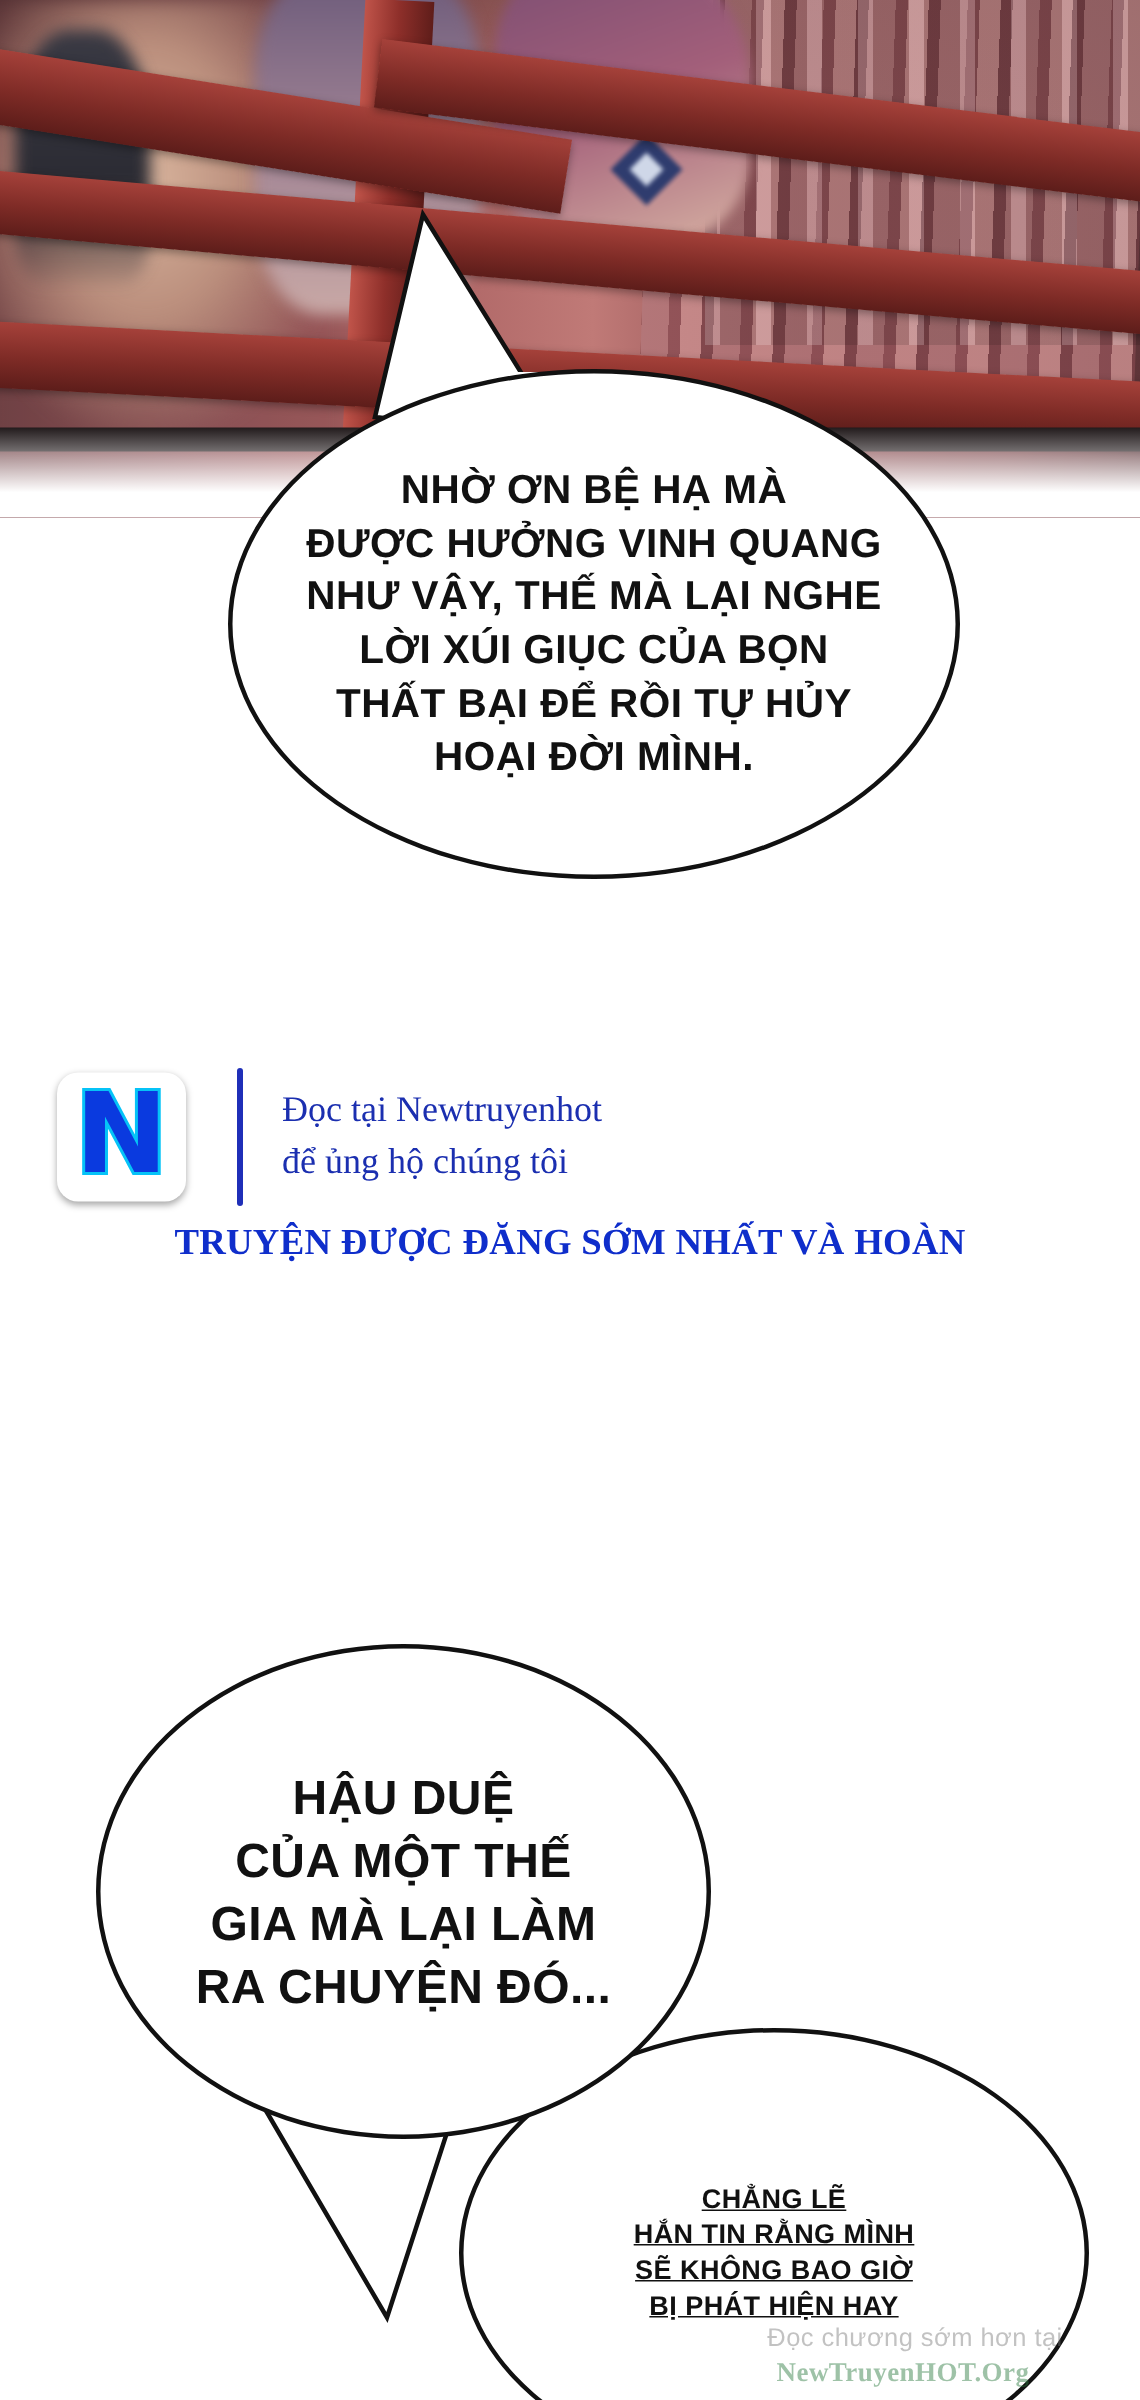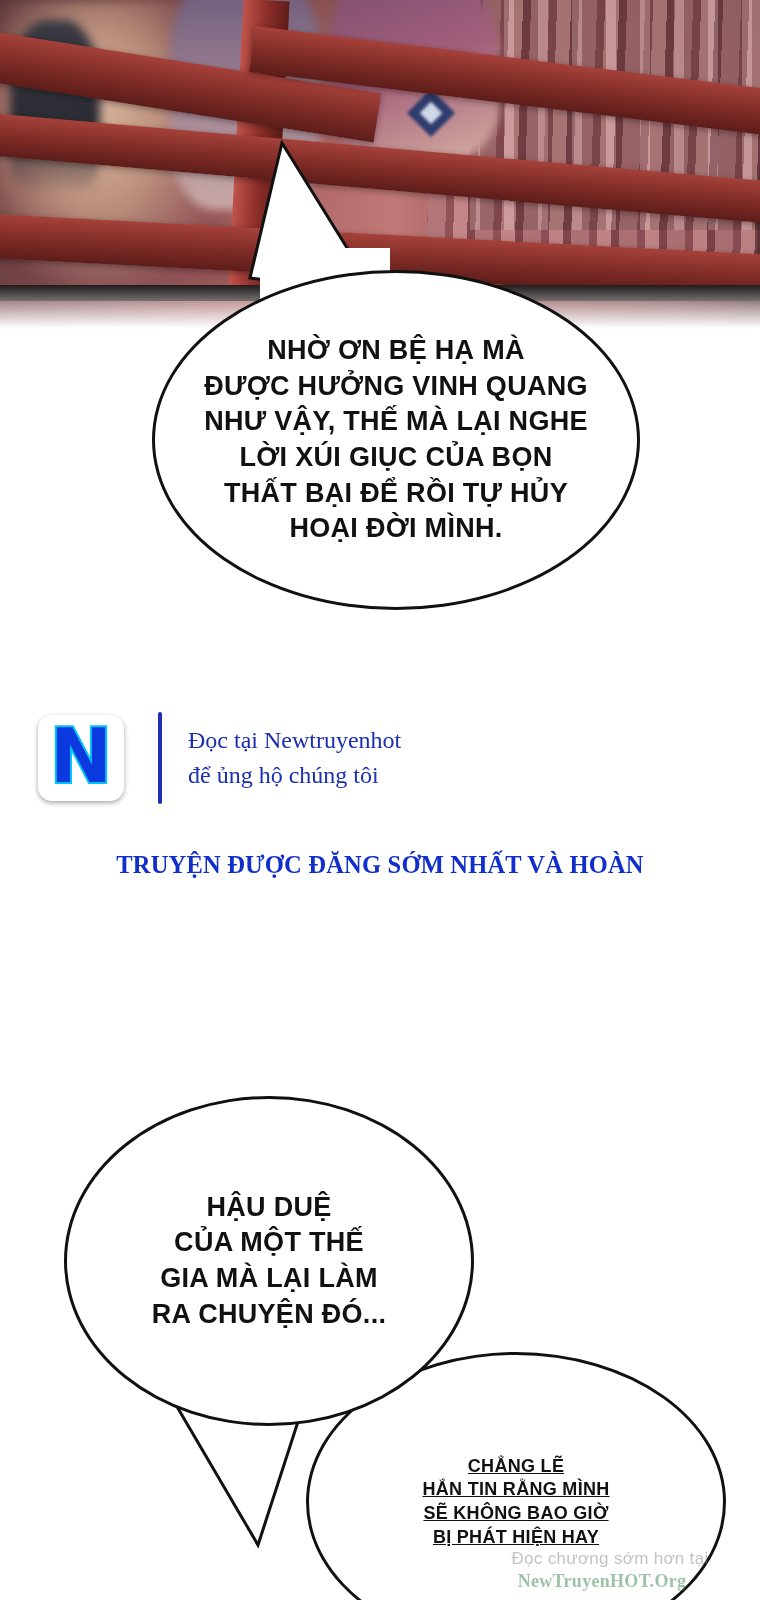--- a/index.html
+++ b/index.html
@@ -197,40 +197,40 @@
     color: #111111;
     font-weight: 700;
     letter-spacing: 0.3px;
     line-height: 1.32;
     white-space: pre-line;
     padding: 0 12px;
   }
 
   #bubble-1 {
     left: 152px;
-    top: 270px;
+    top: 246px;
     width: 488px;
     height: 340px;
     z-index: 5;
   }
   #bubble-1 .bubble-text { font-size: 27px; }
 
   .tail {
     position: absolute;
     z-index: 4;
   }
 
   #bubble-2 {
     left: 64px;
     top: 1096px;
     width: 410px;
     height: 330px;
     z-index: 5;
   }
-  #bubble-2 .bubble-text { font-size: 27px; }
+  #bubble-2 .bubble-text { font-size: 32px; }
 
   #bubble-3 {
     left: 306px;
     top: 1352px;
     width: 420px;
     height: 300px;
     z-index: 3;
   }
   #bubble-3 .bubble-text { font-size: 18px; text-decoration: underline; }
 
@@ -290,21 +290,20 @@
     left: 0;
     top: 112px;
     width: 760px;
     text-align: center;
     font-family: "Liberation Serif", serif;
     font-weight: 700;
     color: #0f2ecb;
     font-size: 24.5px;
     line-height: 1.38;
     letter-spacing: 0.2px;
-    margin-top: 36px;
   }
 
   
   .wm-bottom {
     position: absolute;
     right: 8px;
     bottom: 8px;
     width: 300px;
     text-align: center;
     z-index: 8;

